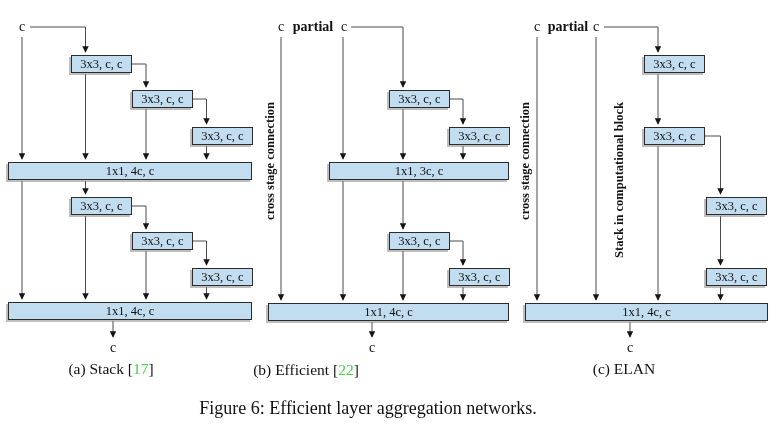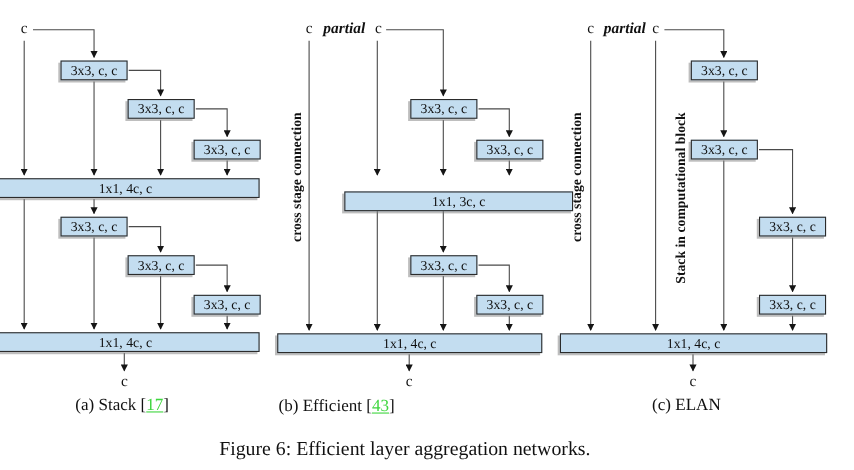--- a/index.html
+++ b/index.html
@@ -19,40 +19,40 @@
     position:relative;width:776px;height:427px;
     background:#fff;overflow:hidden;
   }
   #wires{position:absolute;left:0;top:0;z-index:1;}
   .box{
     position:absolute;height:18px;z-index:2;
     background:var(--box-fill);
     border:1px solid var(--box-border);
     box-shadow:-2px 2px 0 rgba(125,125,125,.5);
     font-size:12.5px;line-height:16px;text-align:center;
-    white-space:nowrap;color:#101010;
+    white-space:nowrap;color:#101010;margin-left:16px;
   }
   .lbl{
     position:absolute;z-index:3;font-size:14px;line-height:14px;
     transform:translate(-50%,-50%);white-space:nowrap;
   }
-  .bold{font-weight:bold;font-style:italic;}
+  .bold{font-weight:bold;}
   .rot{
     position:absolute;z-index:3;font-size:12.5px;font-weight:bold;
     transform:translate(-50%,-50%) rotate(-90deg);white-space:nowrap;
   }
   .subcap{
     position:absolute;z-index:3;font-size:15.5px;
     transform:translate(-50%,-50%);white-space:nowrap;
   }
   .figcap{
     position:absolute;z-index:3;font-size:18px;
     transform:translate(-50%,-50%);white-space:nowrap;
   }
-  .cite{color:var(--cite);text-decoration:underline;}
+  .cite{color:var(--cite);}
 </style>
 </head>
 <body>
 
 <div id="canvas">
 
   <svg id="wires" width="776" height="427" viewBox="0 0 776 427">
     <defs>
       <marker id="arr" viewBox="0 0 8 8" refX="7" refY="4" markerWidth="6.5" markerHeight="6.5" orient="auto">
         <path d="M0,0 L8,4 L0,8 z" fill="#151515"></path>
@@ -119,29 +119,29 @@
   </div>
 
   <div class="lbl" style="left:281px;top:27px">c</div>
   <div class="lbl bold" style="left:313px;top:27px">partial</div>
   <div class="lbl" style="left:344px;top:27px">c</div>
 
   <div class="rot" style="left:270px;top:161px">cross stage connection</div>
 
   <div class="box" style="left:373px;top:90px;width:61px">3x3, c, c</div>
   <div class="box" style="left:433px;top:127px;width:61px">3x3, c, c</div>
-  <div class="box" style="left:313px;top:174px;width:208px">1x1, 3c, c</div>
+  <div class="box" style="left:313px;top:162px;width:180px">1x1, 3c, c</div>
   <div class="box" style="left:373px;top:232px;width:61px">3x3, c, c</div>
   <div class="box" style="left:433px;top:268px;width:61px">3x3, c, c</div>
   <div class="box" style="left:252px;top:303px;width:241px">1x1, 4c, c</div>
 
   <div class="lbl" style="left:372px;top:348px">c</div>
 
   <div class="subcap" style="left:306px;top:370px">
-    <span>(b) Efficient</span><span> [</span><span class="cite">43</span><span>]</span>
+    <span>(b) Efficient</span><span> [</span><span class="cite">22</span><span>]</span>
   </div>
 
   <div class="lbl" style="left:537px;top:27px">c</div>
   <div class="lbl bold" style="left:568px;top:27px">partial</div>
   <div class="lbl" style="left:596px;top:27px">c</div>
 
   <div class="rot" style="left:525px;top:161px">cross stage connection</div>
   <div class="rot" style="left:619px;top:180px">Stack in computational block</div>
 
   <div class="box" style="left:628px;top:55px;width:61px">3x3, c, c</div>

